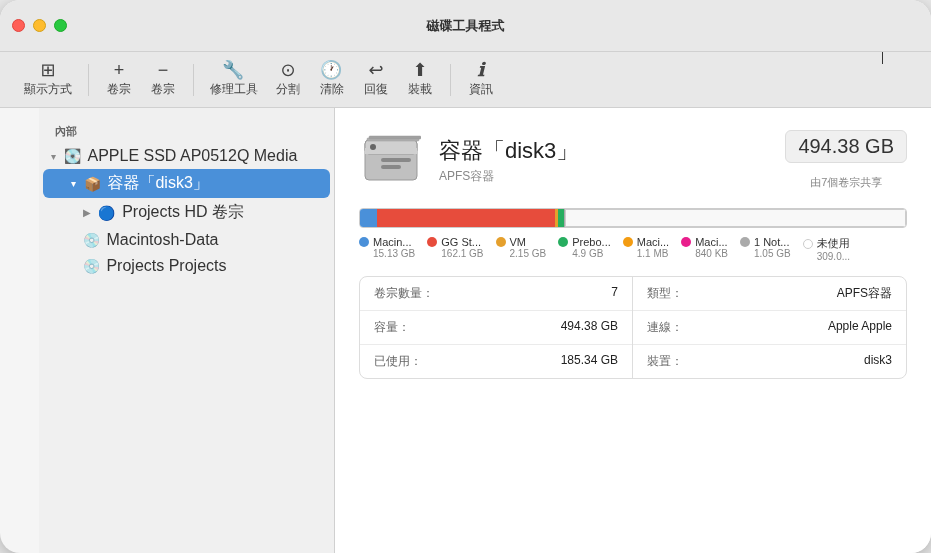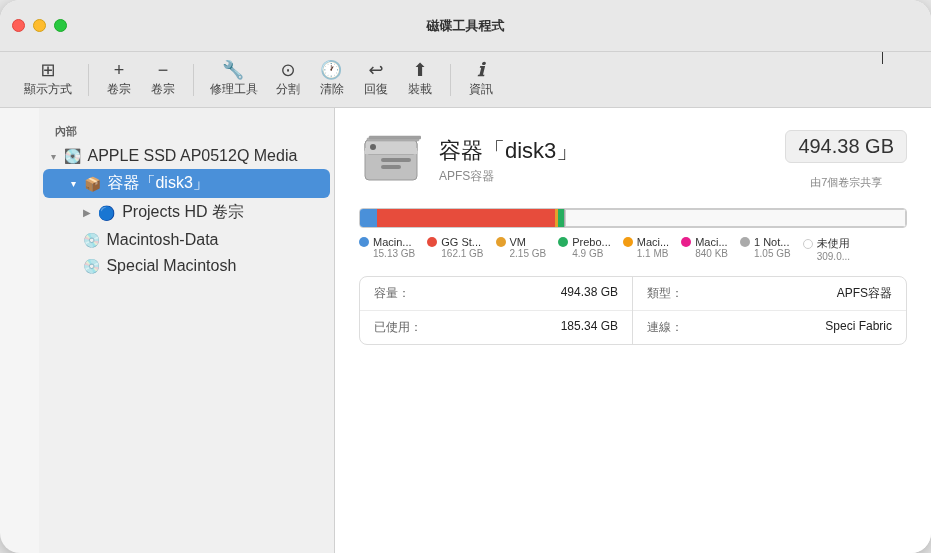--- a/index.html
+++ b/index.html
@@ -386,21 +386,21 @@
           <span class="item-text">Projects HD 卷宗</span>
         </div>
 
         <div class="sidebar-item indent2">
           <span class="item-icon">💿</span>
           <span class="item-text">Macintosh-Data</span>
         </div>
 
         <div class="sidebar-item indent2">
           <span class="item-icon">💿</span>
-          <span class="item-text">Special Macintosh</span>
+          <span class="item-text">Projects Projects</span>
         </div>
       </div>
 
       <div class="detail">
 
         <div class="disk-header">
           <div class="disk-icon">
             <svg viewBox="0 0 60 60" xmlns="http://www.w3.org/2000/svg">
 
               <rect x="4" y="10" width="52" height="40" rx="4" fill="#c0c0c0" stroke="#999" stroke-width="1"></rect>
@@ -493,37 +493,45 @@
                   <span>未使用</span>
                 </div>
                 <div class="partition-label-size">309.0...</div>
               </div>
             </div>
         </div>
 
         <div class="info-table">
           <div class="info-col">
 
+          <div class="info-row">
+                <span class="info-label">卷宗數量：</span>
+                <span class="info-value">7</span>
+              </div>
               <div class="info-row">
                 <span class="info-label">容量：</span>
                 <span class="info-value">494.38 GB</span>
               </div>
               <div class="info-row">
                 <span class="info-label">已使用：</span>
                 <span class="info-value">185.34 GB</span>
               </div>
             </div>
           <div class="info-col">
 
           <div class="info-row">
                 <span class="info-label">類型：</span>
                 <span class="info-value">APFS容器</span>
               </div>
               <div class="info-row">
                 <span class="info-label">連線：</span>
-                <span class="info-value">Speci Fabric</span>
+                <span class="info-value">Apple Apple</span>
+              </div>
+              <div class="info-row">
+                <span class="info-label">裝置：</span>
+                <span class="info-value">disk3</span>
               </div>
             </div>
         </div>
       </div>
     </div>
   </div>
 </div>
 
 </body></html>

